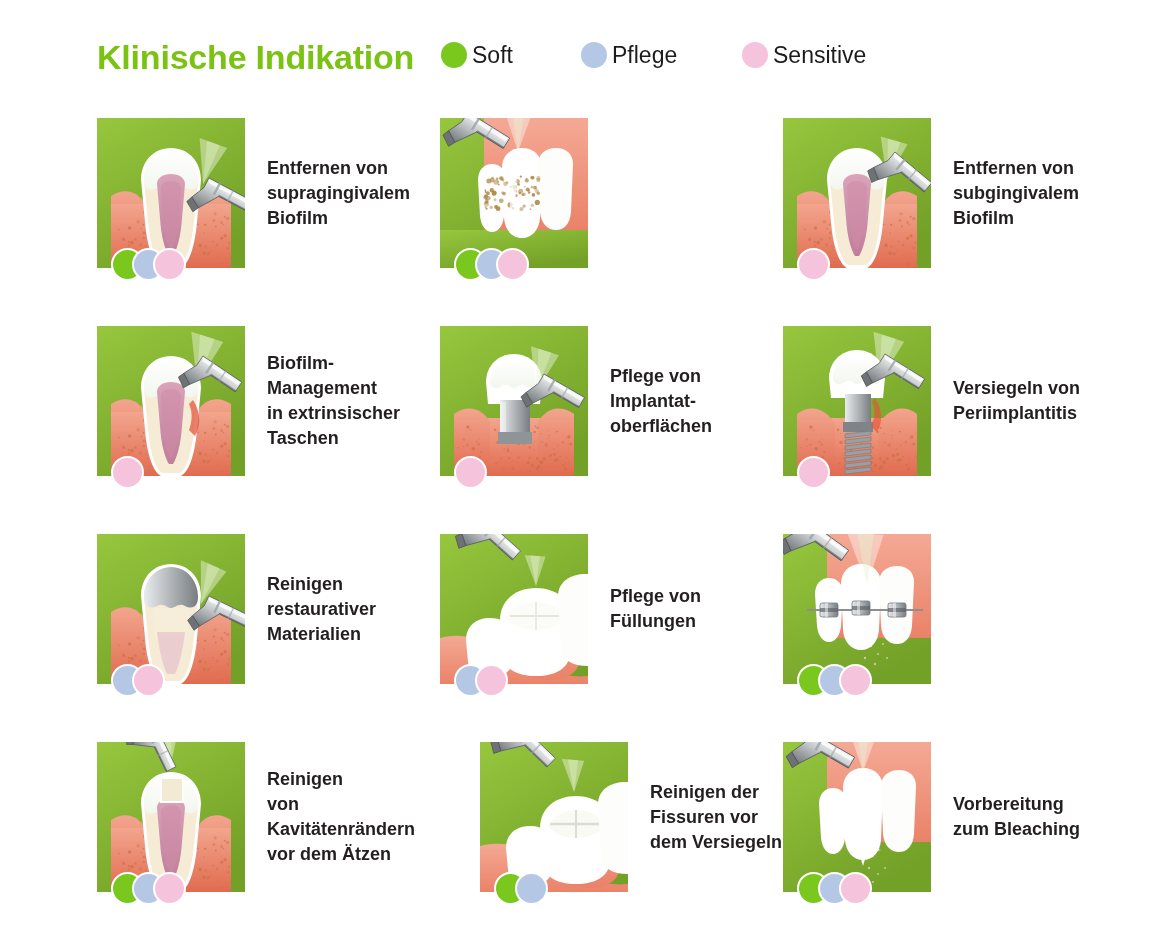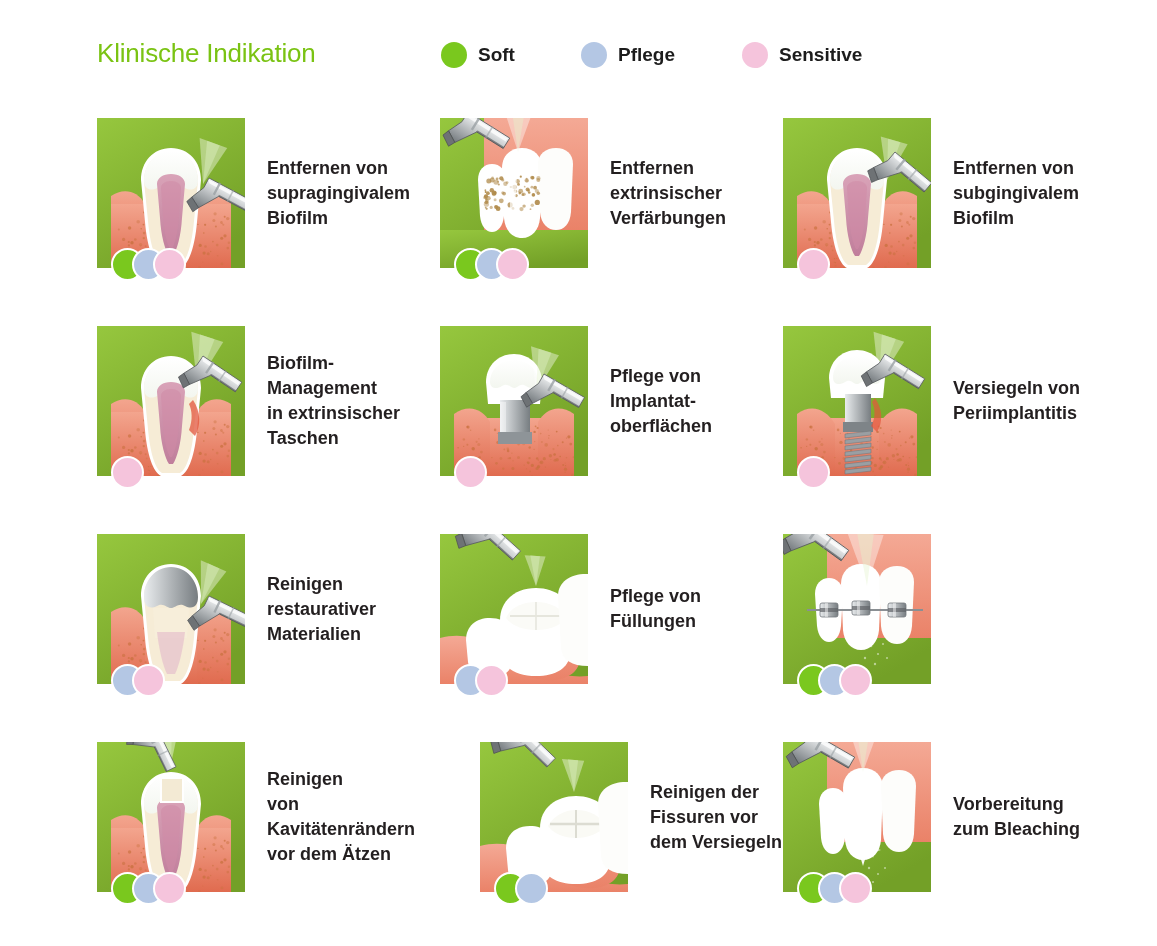--- a/index.html
+++ b/index.html
@@ -5,29 +5,29 @@
   html,body{margin:0;padding:0;}
   body{
     width:1157px;height:946px;background:#ffffff;
     font-family:"Liberation Sans","DejaVu Sans",sans-serif;
     overflow:hidden;position:relative;
   }
   
   #header{position:absolute;left:0;top:0;width:1157px;height:100px;}
   #title{
     position:absolute;left:97px;top:38px;
-    font-size:26px;font-weight:normal;letter-spacing:-0.2px;
+    font-size:34px;font-weight:bold;letter-spacing:-0.2px;
     color:#7ac313;white-space:nowrap;
   }
   .legend-item{position:absolute;top:40px;height:30px;display:flex;align-items:center;}
   .legend-dot{
     width:26px;height:26px;border-radius:50%;flex:0 0 auto;
   }
   .legend-label{
-    margin-left:11px;font-size:19px;color:#1c1c1c;white-space:nowrap;font-weight:bold;
+    margin-left:5px;font-size:23px;color:#1c1c1c;white-space:nowrap;
   }
   
   #grid{position:absolute;left:0;top:8px;width:1043px;height:946px;font-weight:bold;}
   .cell{position:absolute;}
   .tile{
     position:absolute;left:0;top:0;width:148px;height:150px;
     overflow:visible;
   }
   .tile-img{
     position:absolute;left:0;top:0;width:148px;height:150px;
@@ -372,25 +372,20 @@
               <rect x="14" y="-1" width="3" height="17" fill="#9aa0a4" opacity="0.8"></rect>
               <rect x="34" y="-1" width="2" height="17" fill="#9aa0a4" opacity="0.6"></rect>
             </g>
           </svg></div>
         <div class="badges">
           <span class="badge b-soft"></span>
           <span class="badge b-smooth"></span>
           <span class="badge b-sensitive"></span>
         </div>
       </div>
-      <div class="caption" style="top: 38px;">
-        <span>Entfernen</span>
-        <span>extrinsischer</span>
-        <span>Verfärbungen</span>
-      </div>
     </div>
     <div class="cell" style="left: 783px; top: 110px; width: 345px; height: 150px;">
       <div class="tile">
         <div class="tile-img"><svg width="148" height="150" viewBox="0 0 148 150">
             <defs>
               <linearGradient id="bg" x1="0" y1="0" x2="0.6" y2="1">
                 <stop offset="0" stop-color="#96c73e"></stop>
                 <stop offset="1" stop-color="#73a027"></stop>
               </linearGradient>
               <linearGradient id="gum" x1="0" y1="0" x2="0" y2="1">

